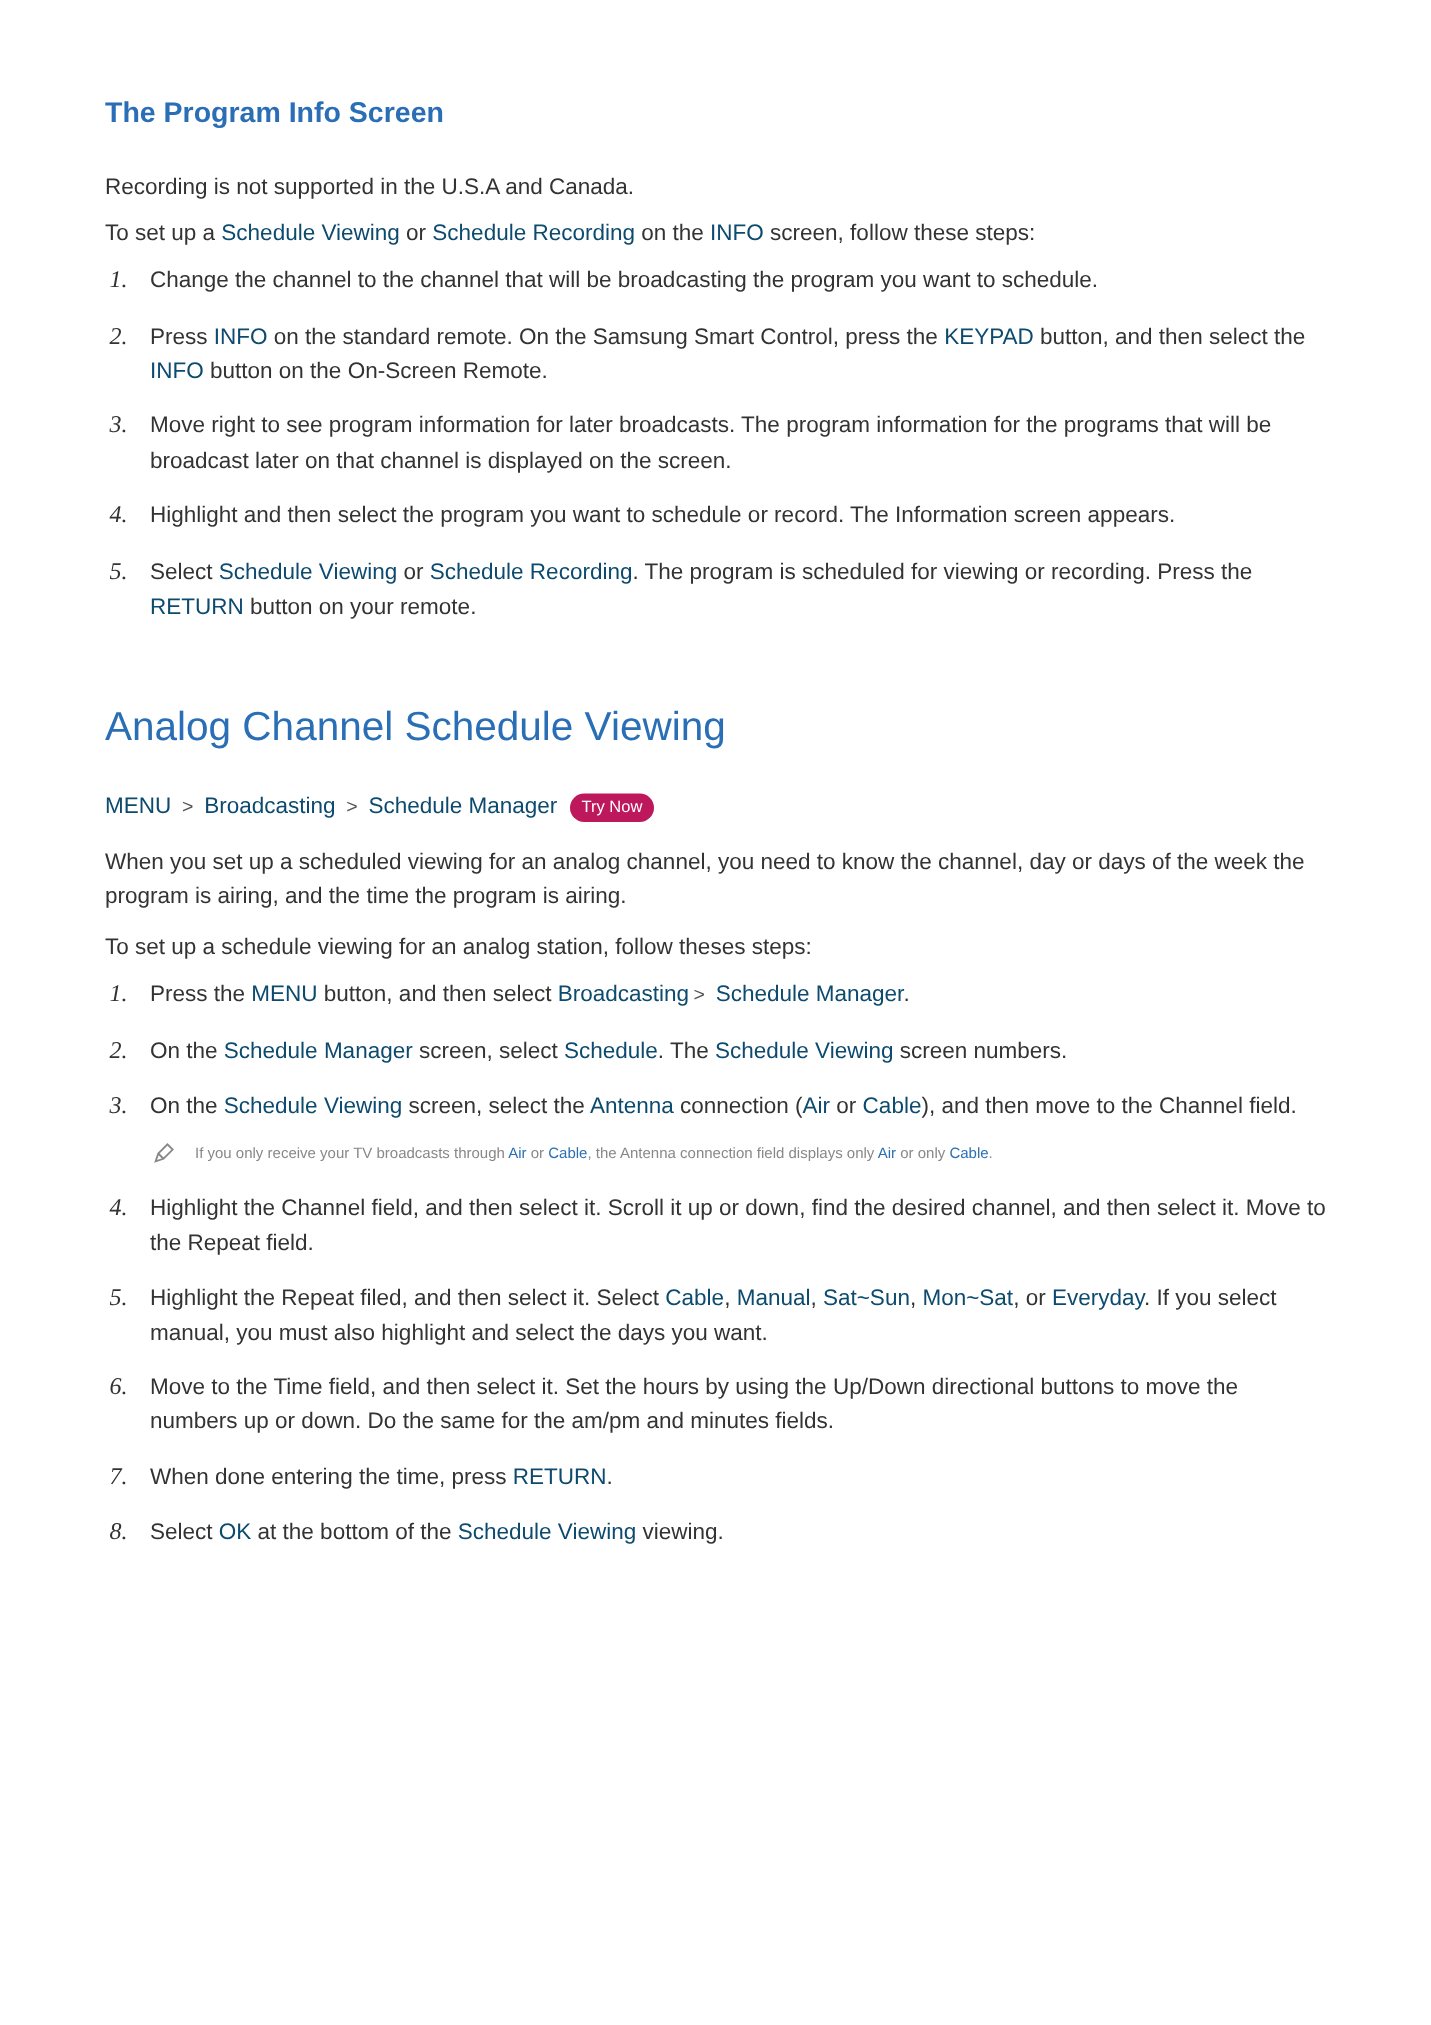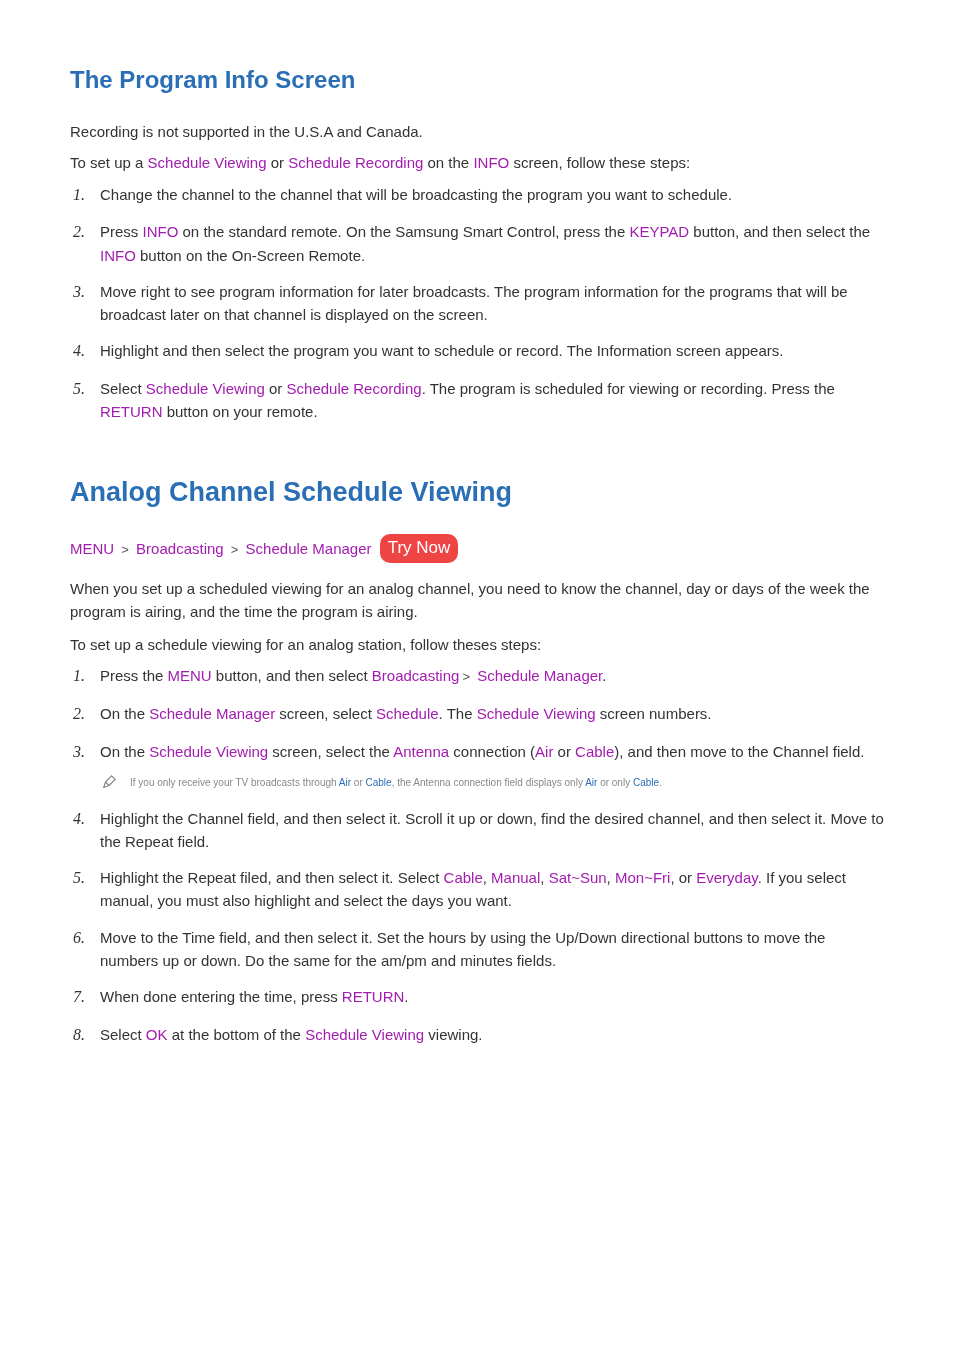--- a/index.html
+++ b/index.html
@@ -8,36 +8,36 @@
       height: 1350px;
       background: #fff;
       font-family: Arial, Helvetica, sans-serif;
       padding: 62px 68px 0 70px;
       color: #333;
       font-size: 15px;
       line-height: 1.5;
     }
     .h2 {
       color: #2a6fb5;
-      font-size: 24px;
+      font-size: 19px;
       font-weight: 600;
       margin-bottom: 22px;
     }
     .h1 {
       color: #2a6fb5;
       font-size: 27px;
-      font-weight: 700;
+      font-weight: 400;
       margin-top: 48px;
       margin-bottom: 22px;
     }
     .para {
       margin-bottom: 8px;
       line-height: 1.55;
     }
-    .kw { color: #a21caf; }
+    .kw { color: #0c4a6e; }
     .crumb-sep {
       color: #555;
       margin: 0 3px;
       font-size: 13px;
     }
     ol {
       list-style: none;
       margin-top: 6px;
     }
     ol > li {
@@ -50,24 +50,24 @@
       font-family: Georgia, serif;
       color: #333;
       width: 30px;
       flex-shrink: 0;
       padding-left: 3px;
       font-size: 16px;
     }
     .li-body { flex: 1; }
     .try-now {
       display: inline-block;
-      background: #ef4444;
+      background: #be185d;
       color: #fff;
       border-radius: 10px;
-      font-size: 17px;
+      font-size: 11px;
       padding: 1px 8px 2px;
       margin-left: 4px;
       vertical-align: 1px;
     }
     .breadcrumb {
       margin-bottom: 14px;
     }
     .note {
       display: flex;
       margin-top: 12px;
@@ -166,21 +166,21 @@
       </div>
     </span>
   </li>
   <li>
     <span class="num">4.</span>
     <span class="li-body">Highlight the Channel field, and then select it. Scroll it up or down, find the desired channel, and then select it. Move to the Repeat field.</span>
   </li>
   <li>
     <span class="num">5.</span>
     <span class="li-body">
-      <span>Highlight the Repeat filed, and then select it. Select </span><span class="kw">Cable</span><span>, </span><span class="kw">Manual</span><span>, </span><span class="kw">Sat~Sun</span><span>, </span><span class="kw">Mon~Fri</span><span>, or </span><span class="kw">Everyday</span><span>. If you select manual, you must also highlight and select the days you want.</span>
+      <span>Highlight the Repeat filed, and then select it. Select </span><span class="kw">Cable</span><span>, </span><span class="kw">Manual</span><span>, </span><span class="kw">Sat~Sun</span><span>, </span><span class="kw">Mon~Sat</span><span>, or </span><span class="kw">Everyday</span><span>. If you select manual, you must also highlight and select the days you want.</span>
     </span>
   </li>
   <li>
     <span class="num">6.</span>
     <span class="li-body">Move to the Time field, and then select it. Set the hours by using the Up/Down directional buttons to move the numbers up or down. Do the same for the am/pm and minutes fields.</span>
   </li>
   <li>
     <span class="num">7.</span>
     <span class="li-body">
       <span>When done entering the time, press </span><span class="kw">RETURN</span><span>.</span>

